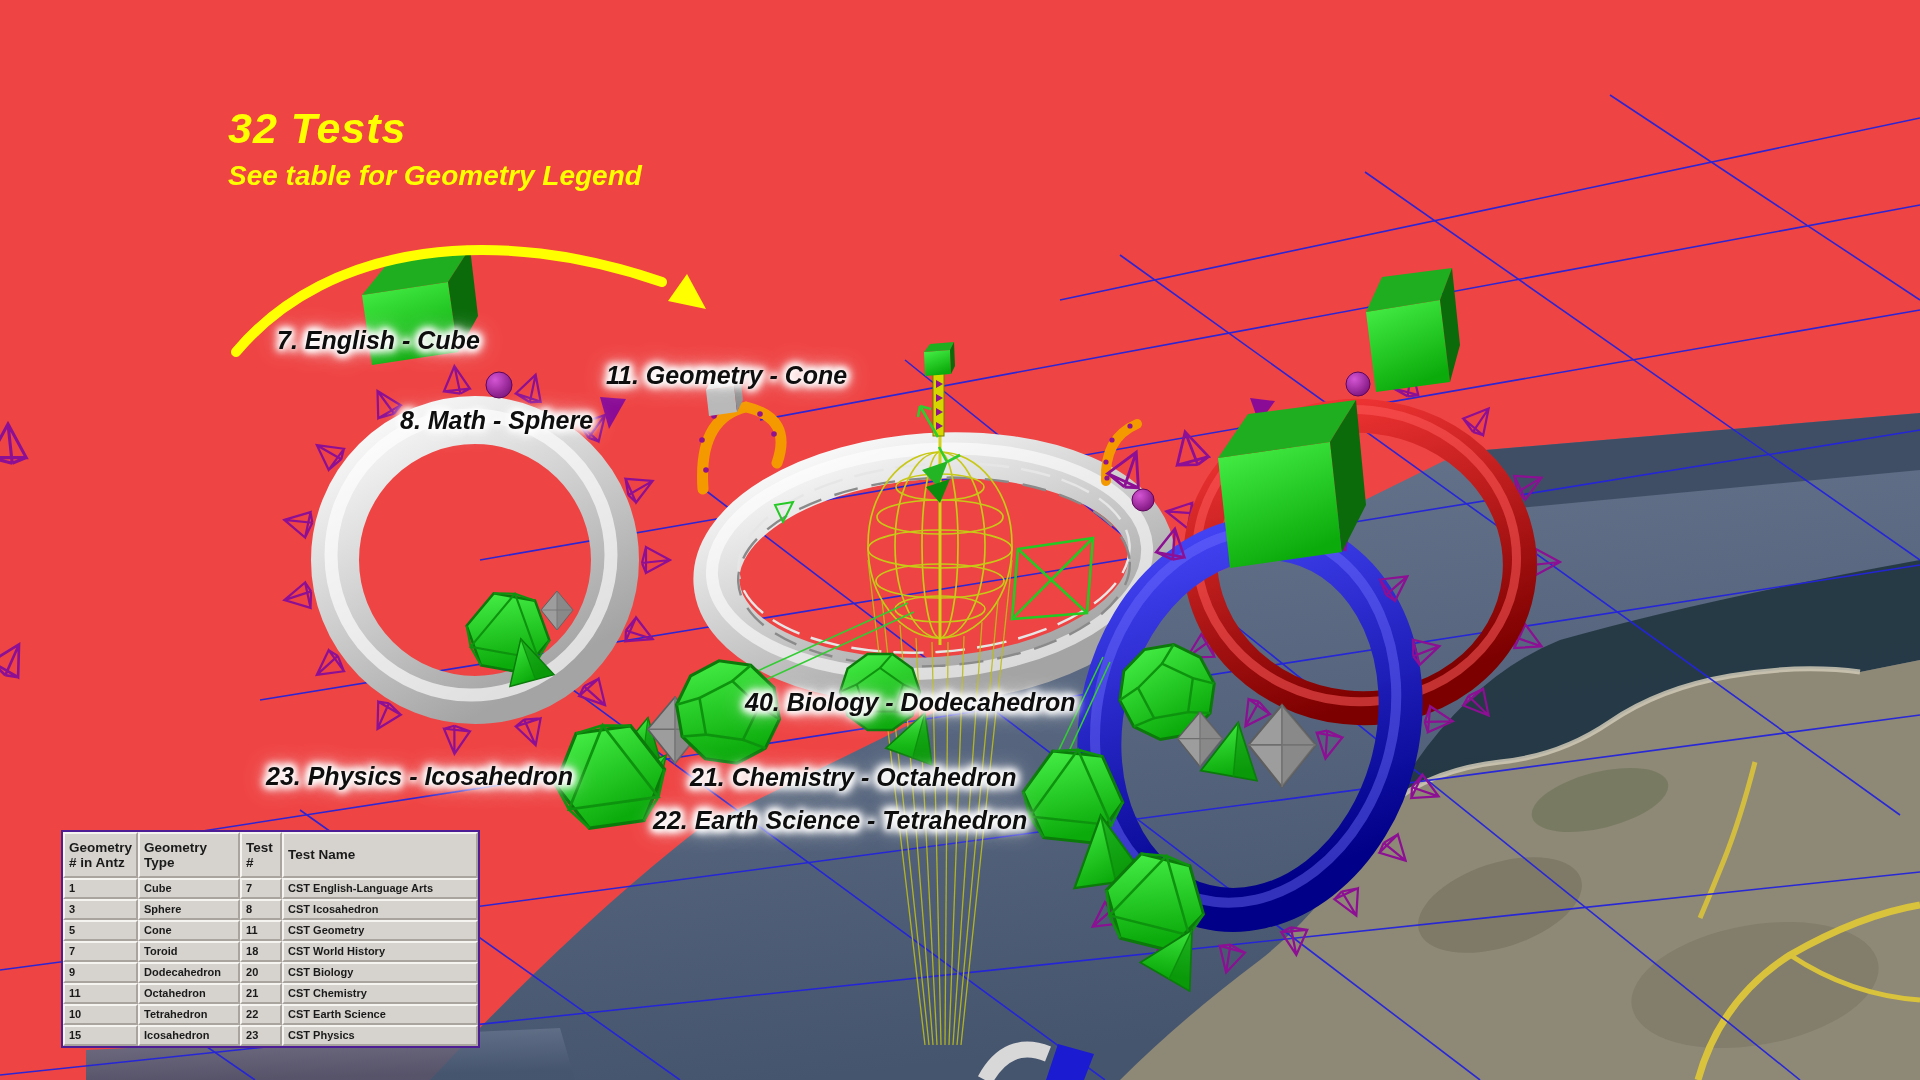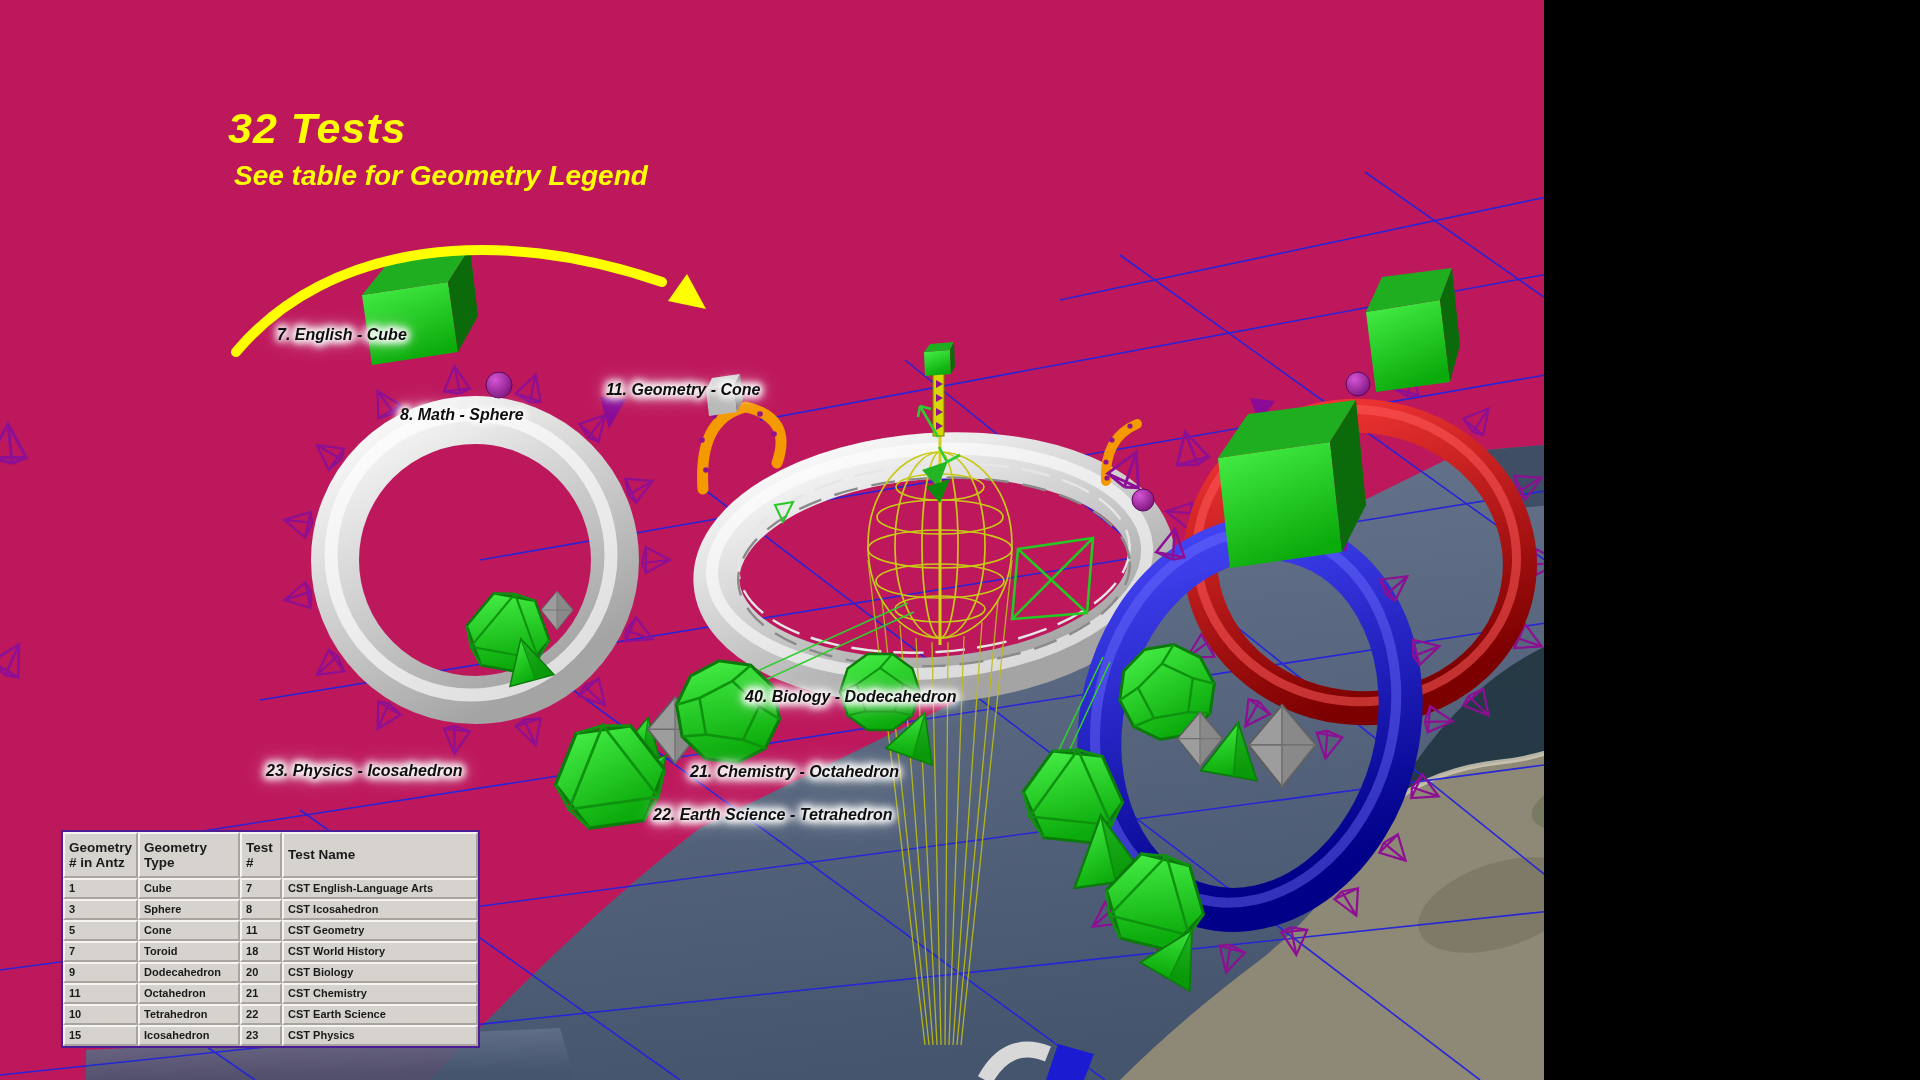--- a/index.html
+++ b/index.html
@@ -1,25 +1,25 @@
 <!DOCTYPE html>
 <html><head>
 <meta charset="utf-8">
 <style>
   html,body{margin:0;padding:0;background:#000;}
-  #stage{position:relative;width:1544px;height:1080px;overflow:hidden;background:#be185d;
+  #stage{position:relative;width:1920px;height:1080px;overflow:hidden;background:#ef4444;
          font-family:"Liberation Sans",sans-serif;}
   svg.scene{position:absolute;left:0;top:0;}
 
   .title{position:absolute;left:228px;top:104px;color:#ffff00;font-style:italic;font-weight:bold;
          font-size:43px;letter-spacing:1px;white-space:nowrap;}
   .subtitle{position:absolute;left:228px;top:160px;color:#ffff00;font-style:italic;font-weight:bold;
-         font-size:28px;white-space:nowrap;margin-left:6px;}
-
-  .label3d{position:absolute;font-style:italic;font-weight:bold;font-size:16px;color:#0e0e0e;
+         font-size:28px;white-space:nowrap;}
+
+  .label3d{position:absolute;font-style:italic;font-weight:bold;font-size:25px;color:#0e0e0e;
          white-space:nowrap;z-index:4;
          text-shadow:0 0 5px #fff,0 0 10px #fff,0 0 16px #fff,0 0 26px rgba(255,255,255,.95),
                      2px 2px 9px #fff,-2px -2px 9px #fff,2px -2px 9px #fff,-2px 2px 9px #fff;}
 
   #legend{position:absolute;left:61px;top:830px;z-index:5;border-collapse:separate;border-spacing:0;
          background:#d6d3ce;border:2px solid #4c1d95;table-layout:fixed;}
   #legend th,#legend td{border:2px solid;border-color:#f5f4f1 #a9a59e #a9a59e #f5f4f1;
          color:#1a1a1a;padding:1px 4px;vertical-align:middle;line-height:1.12;overflow:hidden;}
   #legend th{font-size:13.5px;font-weight:bold;text-align:left;white-space:pre-line;height:40px;}
   #legend td{font-size:11px;font-weight:bold;height:15px;}
@@ -317,21 +317,21 @@
     <path d="M236,352 C330,240 500,226 662,282" fill="none" stroke="#ffff00" stroke-width="10" stroke-linecap="round"></path>
     <polygon points="706,309 668,301 687,274" fill="#ffff00"></polygon>
   </g>
 </svg>
 
   <div class="title">32 Tests</div>
   <div class="subtitle">See table for Geometry Legend</div>
 
   <div class="label3d" style="left:277px;top:326px">7. English - Cube</div>
   <div class="label3d" style="left:400px;top:406px">8. Math - Sphere</div>
-  <div class="label3d" style="left:606px;top:381px">11.  Geometry - Cone</div>
+  <div class="label3d" style="left:606px;top:361px">11.  Geometry - Cone</div>
   <div class="label3d" style="left:745px;top:688px">40. Biology - Dodecahedron</div>
   <div class="label3d" style="left:266px;top:762px">23. Physics - Icosahedron</div>
   <div class="label3d" style="left:690px;top:763px">21. Chemistry - Octahedron</div>
   <div class="label3d" style="left:653px;top:806px">22. Earth Science - Tetrahedron</div>
 
   <table id="legend">
     <colgroup>
       <col style="width:64px">
         <col style="width:102px">
         <col style="width:42px">

